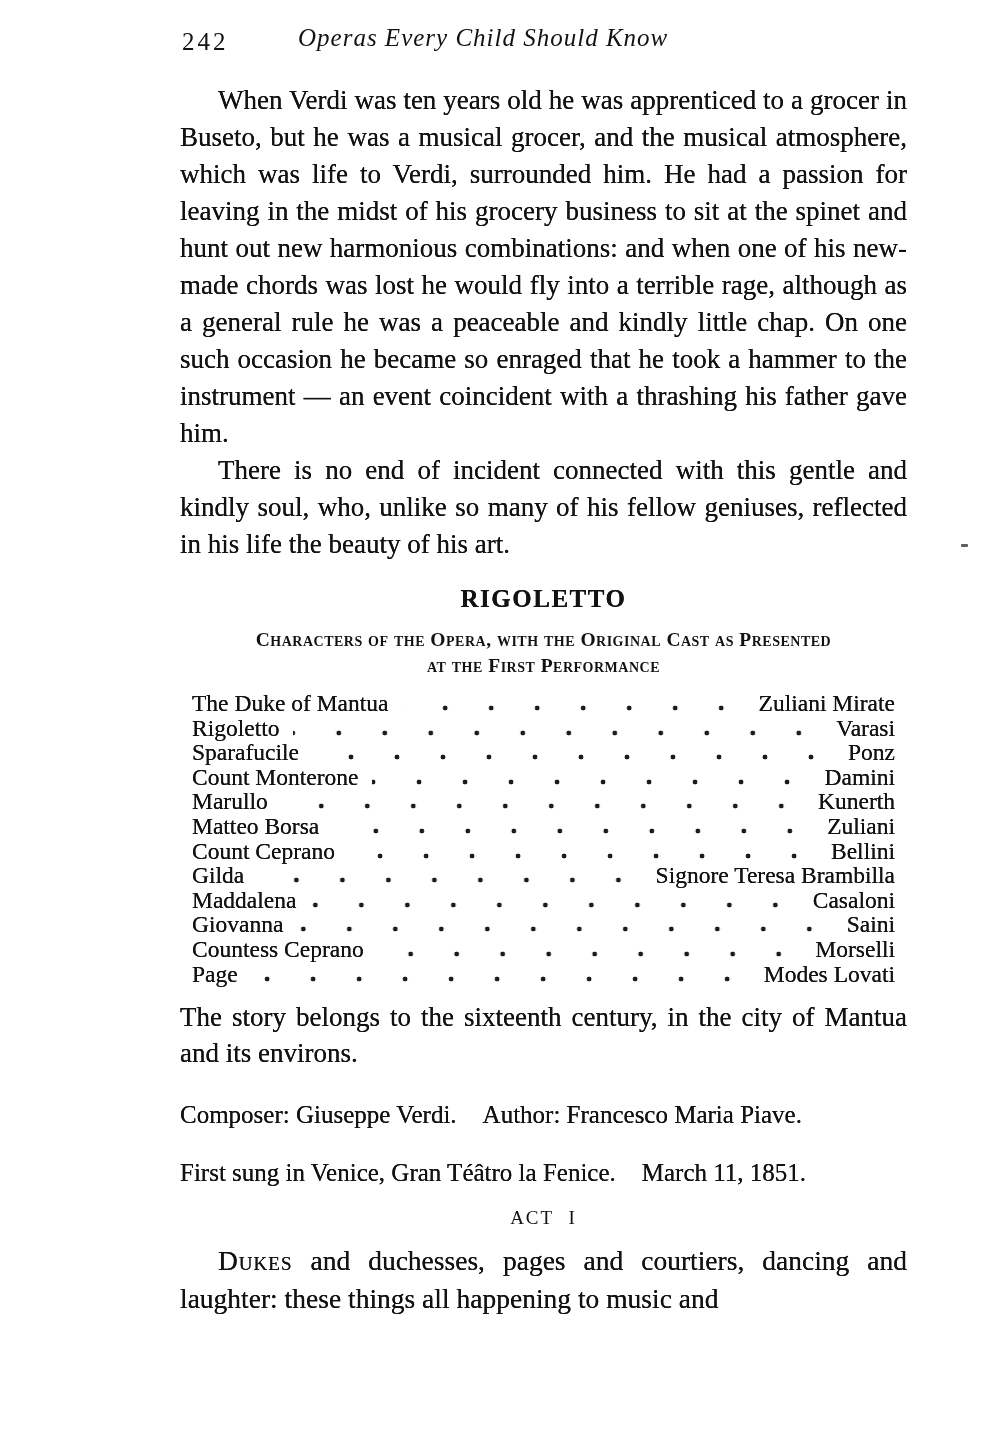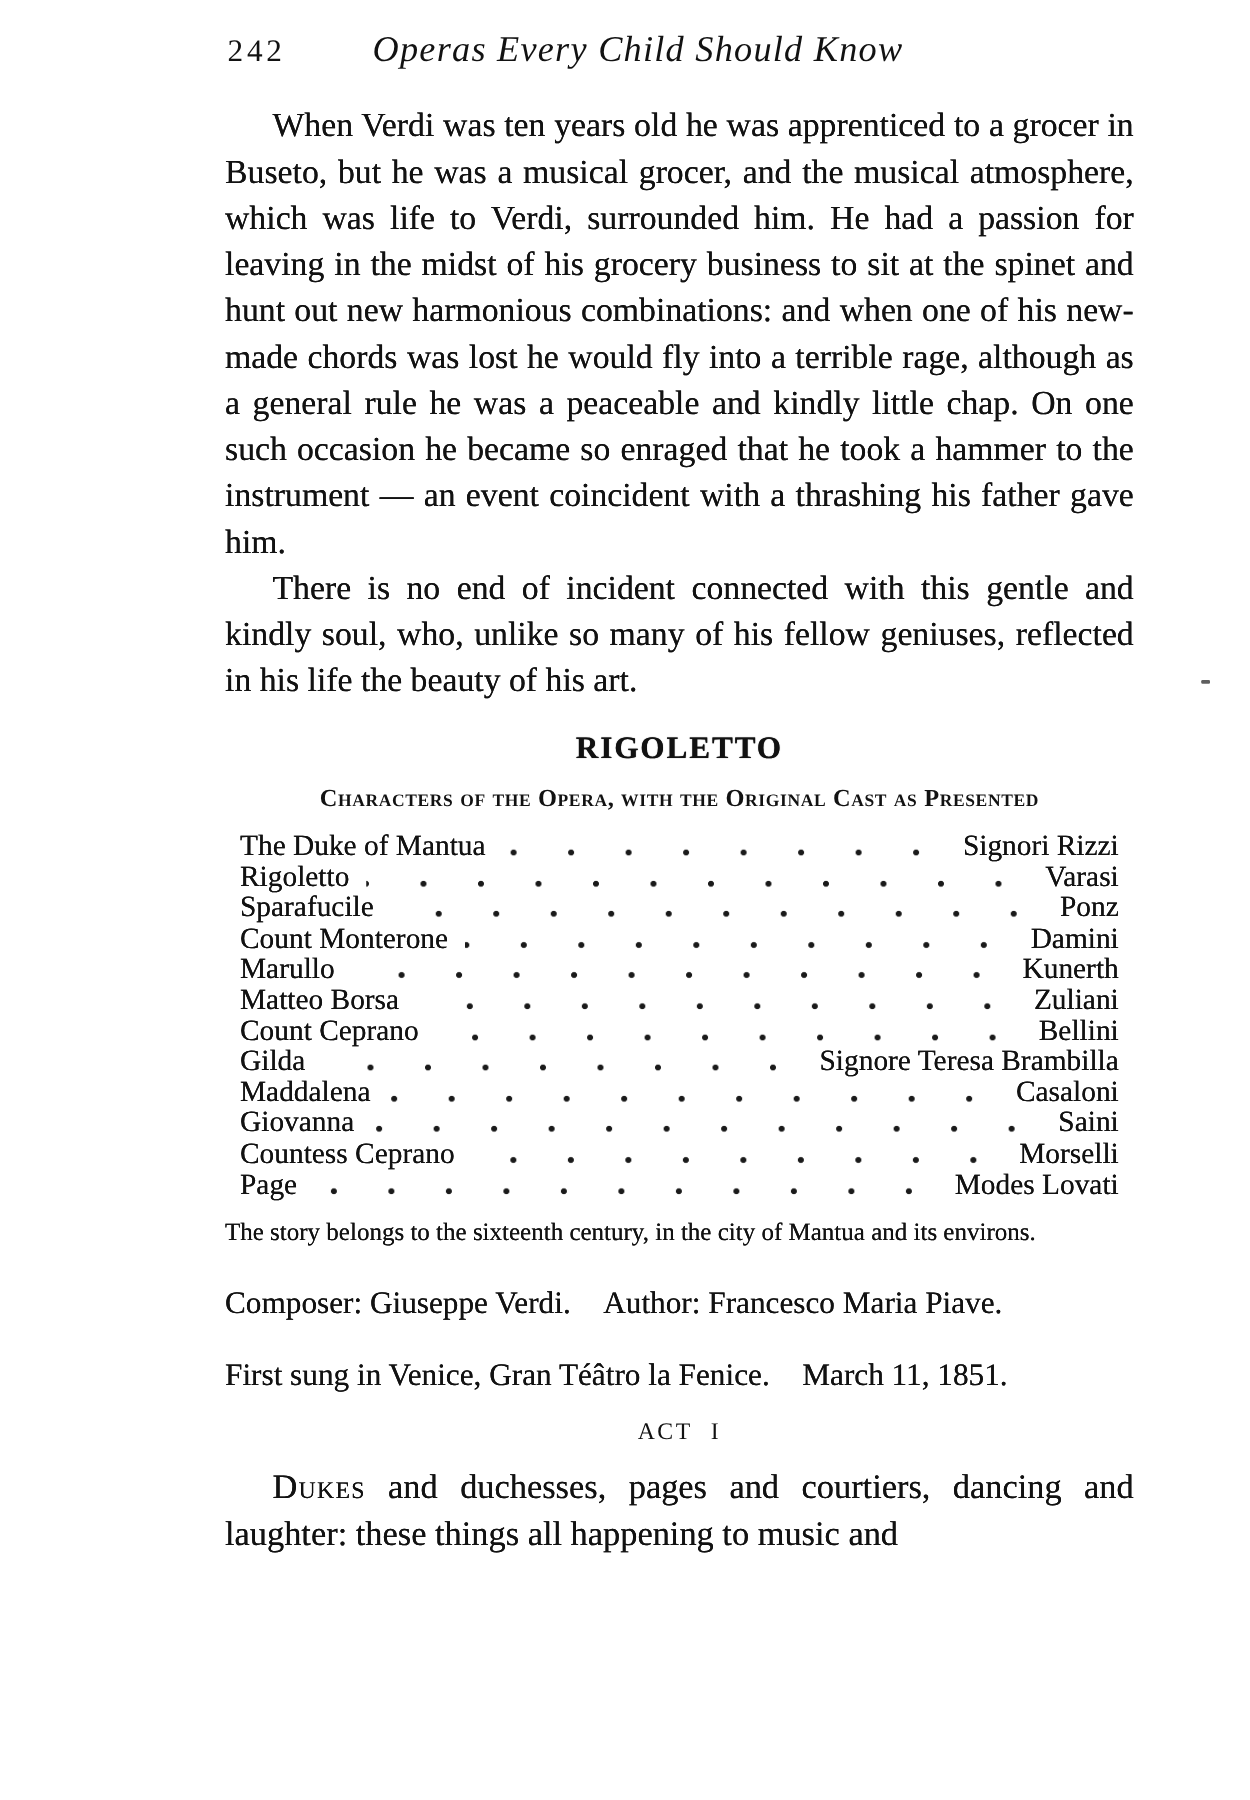--- a/index.html
+++ b/index.html
@@ -28,21 +28,21 @@
     height:38px;
     margin-bottom:20px;
   }
   .pagenum {
     position:absolute; left:2px; top:4px;
     font-size:25px; letter-spacing:3px;
   }
   .running-title {
     position:absolute; left:118px; top:0;
     font-style:italic;
-    font-size:29px;
+    font-size:25px;
     letter-spacing:1px;
     white-space:nowrap;
   }
   
   .bodypara {
     margin:0;
     font-size:27px;
     line-height:37px;
     text-align:justify;
     text-indent:38px;
@@ -82,22 +82,22 @@
     margin-bottom:4px;
     background-image:radial-gradient(circle, #1a1a1a 2.1px, transparent 2.7px);
     background-size:46px 6px;
     background-repeat:repeat-x;
     background-position:right center;
     min-width:20px;
   }
   .cast-performer { white-space:nowrap; padding-left:14px; }
   .setting-note {
     margin:13px 0 0;
-    font-size:20px;
-    line-height:26px;
+    font-size:27px;
+    line-height:36px;
     text-align:justify;
     text-shadow:0 0 0.4px currentColor;
   }
   .meta-line {
     margin:30px 0 0;
     font-size:25px;
     line-height:28px;
     white-space:nowrap;
     text-shadow:0 0 0.4px currentColor;
   }
@@ -142,27 +142,28 @@
       <span class="running-title">Operas Every Child Should Know</span>
     </div>
 
     <p class="bodypara">When Verdi was ten years old he was apprenticed to a grocer in Buseto, but he was a musical grocer, and the musical atmosphere, which was life to Verdi, surrounded him.  He had a passion for leaving in the midst of his grocery business to sit at the spinet and hunt out new harmonious combinations: and when one of his new-made chords was lost he would fly into a terrible rage, although as a general rule he was a peaceable and kindly little chap.  On one such occasion he became so enraged that he took a hammer to the instrument — an event coincident with a thrashing his father gave him.</p>
     <p class="bodypara">There is no end of incident connected with this gentle and kindly soul, who, unlike so many of his fellow geniuses, reflected in his life the beauty of his art.</p>
 
     <h2 class="opera-title">RIGOLETTO</h2>
 
     <div class="cast-heading">
       <div>Characters of the Opera, with the Original Cast as Presented</div>
+      <div>at the First Performance</div>
     </div>
 
     <div class="cast-list">
       <div class="cast-row">
         <span class="cast-character">The Duke of Mantua</span>
         <span class="cast-leader"></span>
-        <span class="cast-performer">Signori Rizzi</span>
+        <span class="cast-performer">Zuliani Mirate</span>
       </div>
       <div class="cast-row">
         <span class="cast-character">Rigoletto</span>
         <span class="cast-leader"></span>
         <span class="cast-performer">Varasi</span>
       </div>
       <div class="cast-row">
         <span class="cast-character">Sparafucile</span>
         <span class="cast-leader"></span>
         <span class="cast-performer">Ponz</span>

